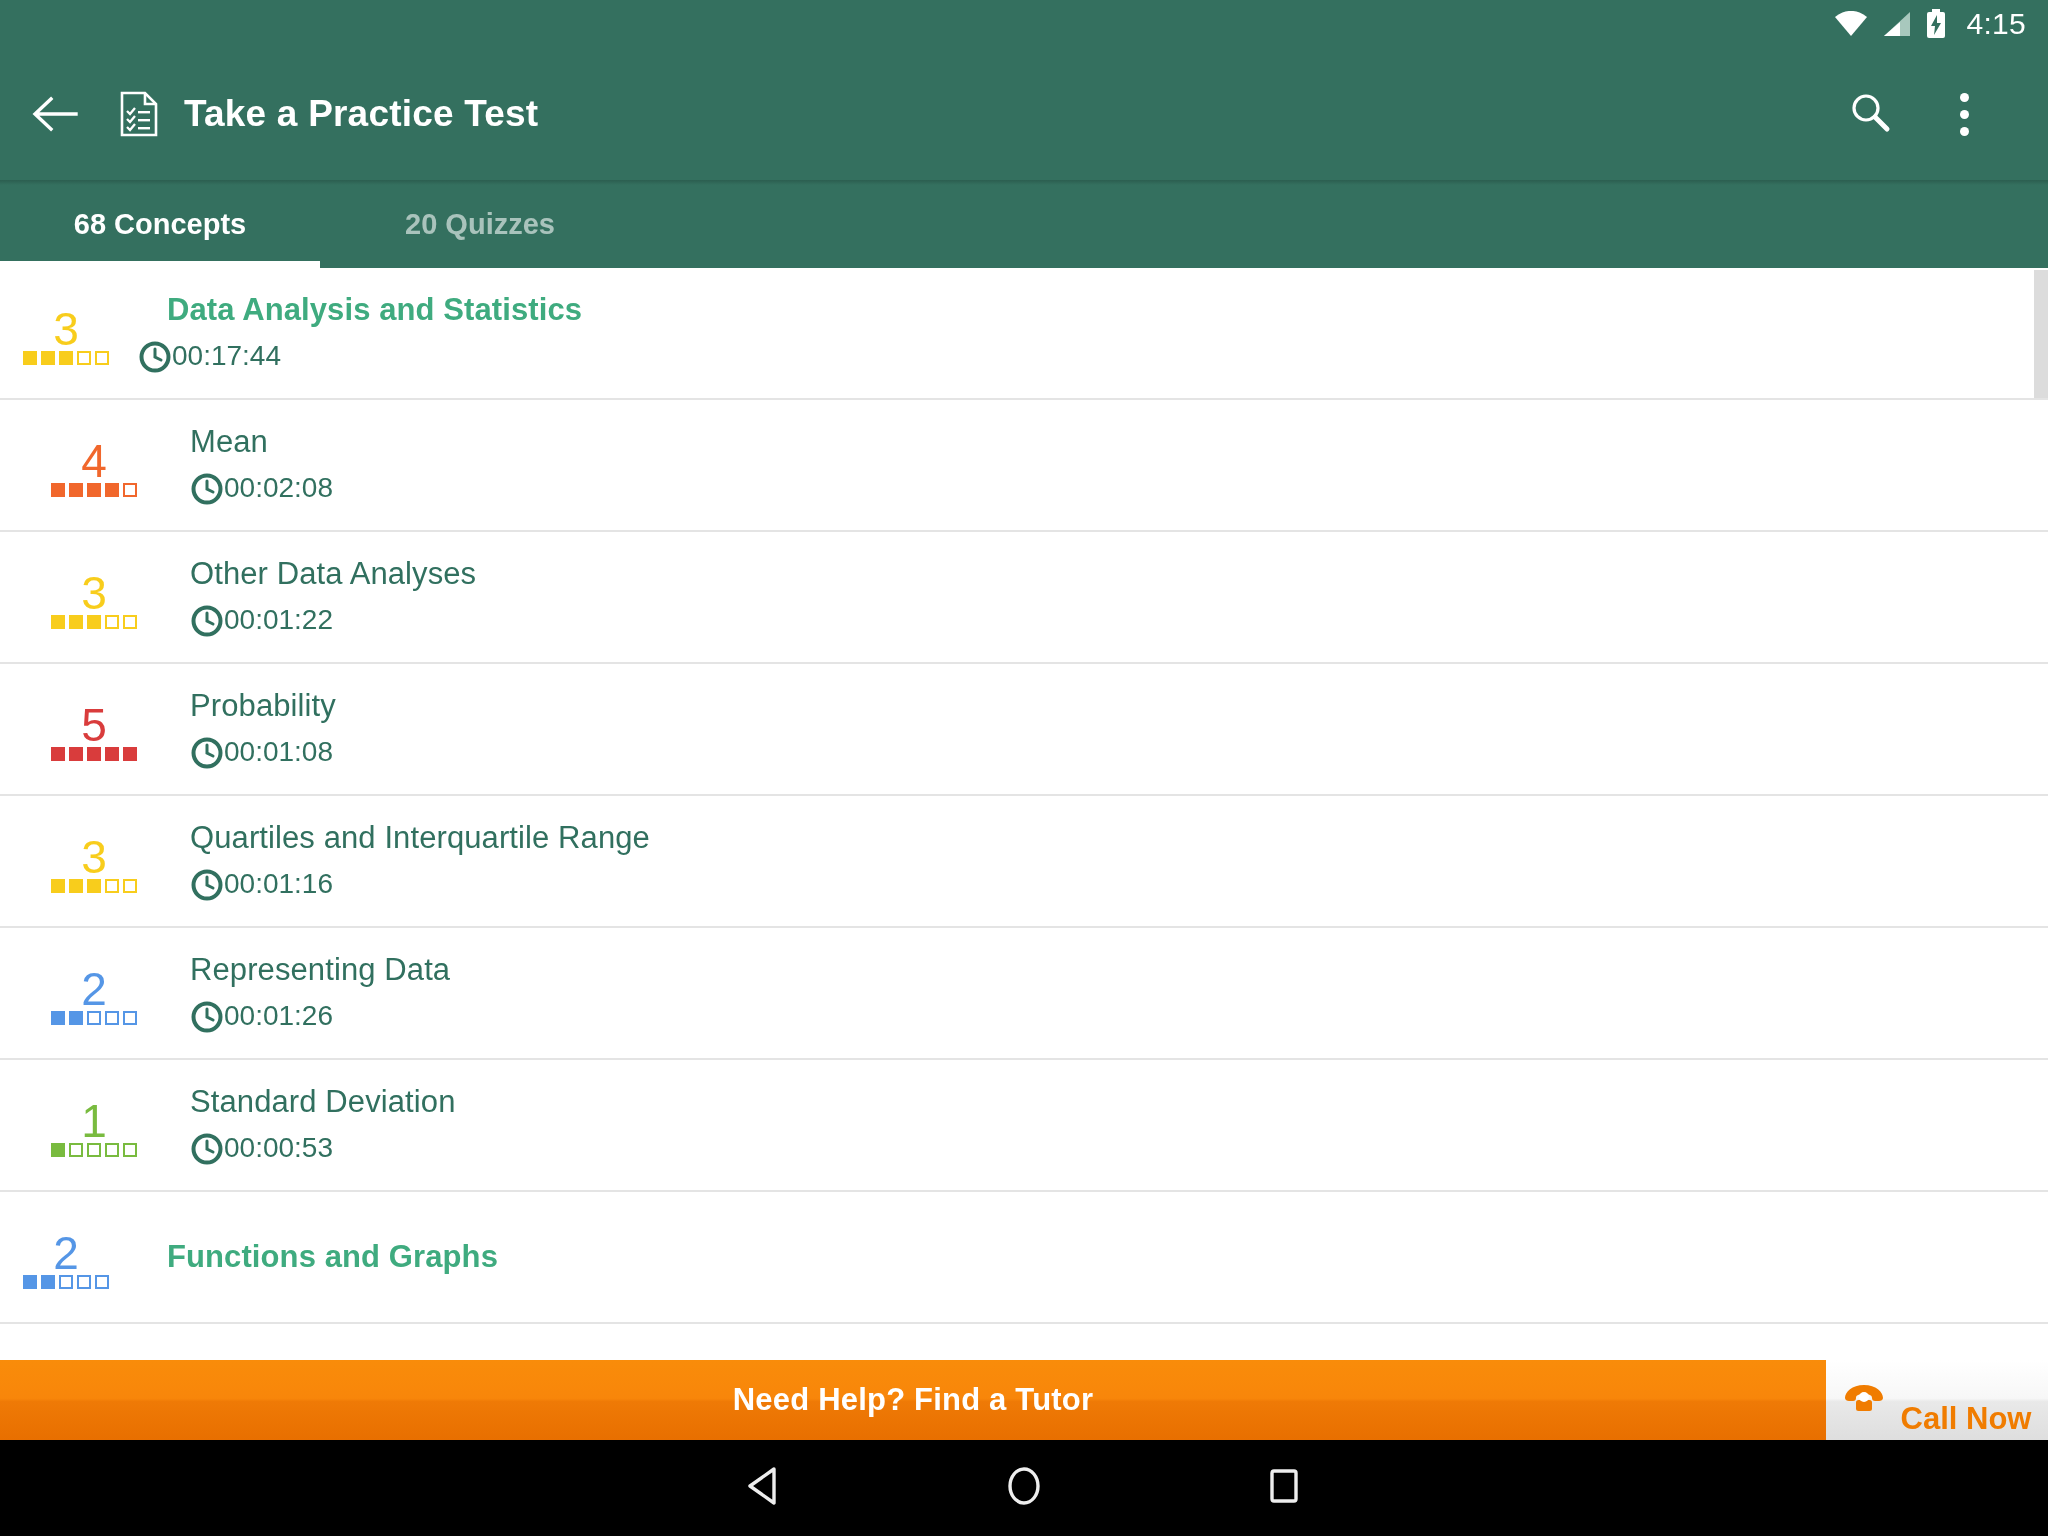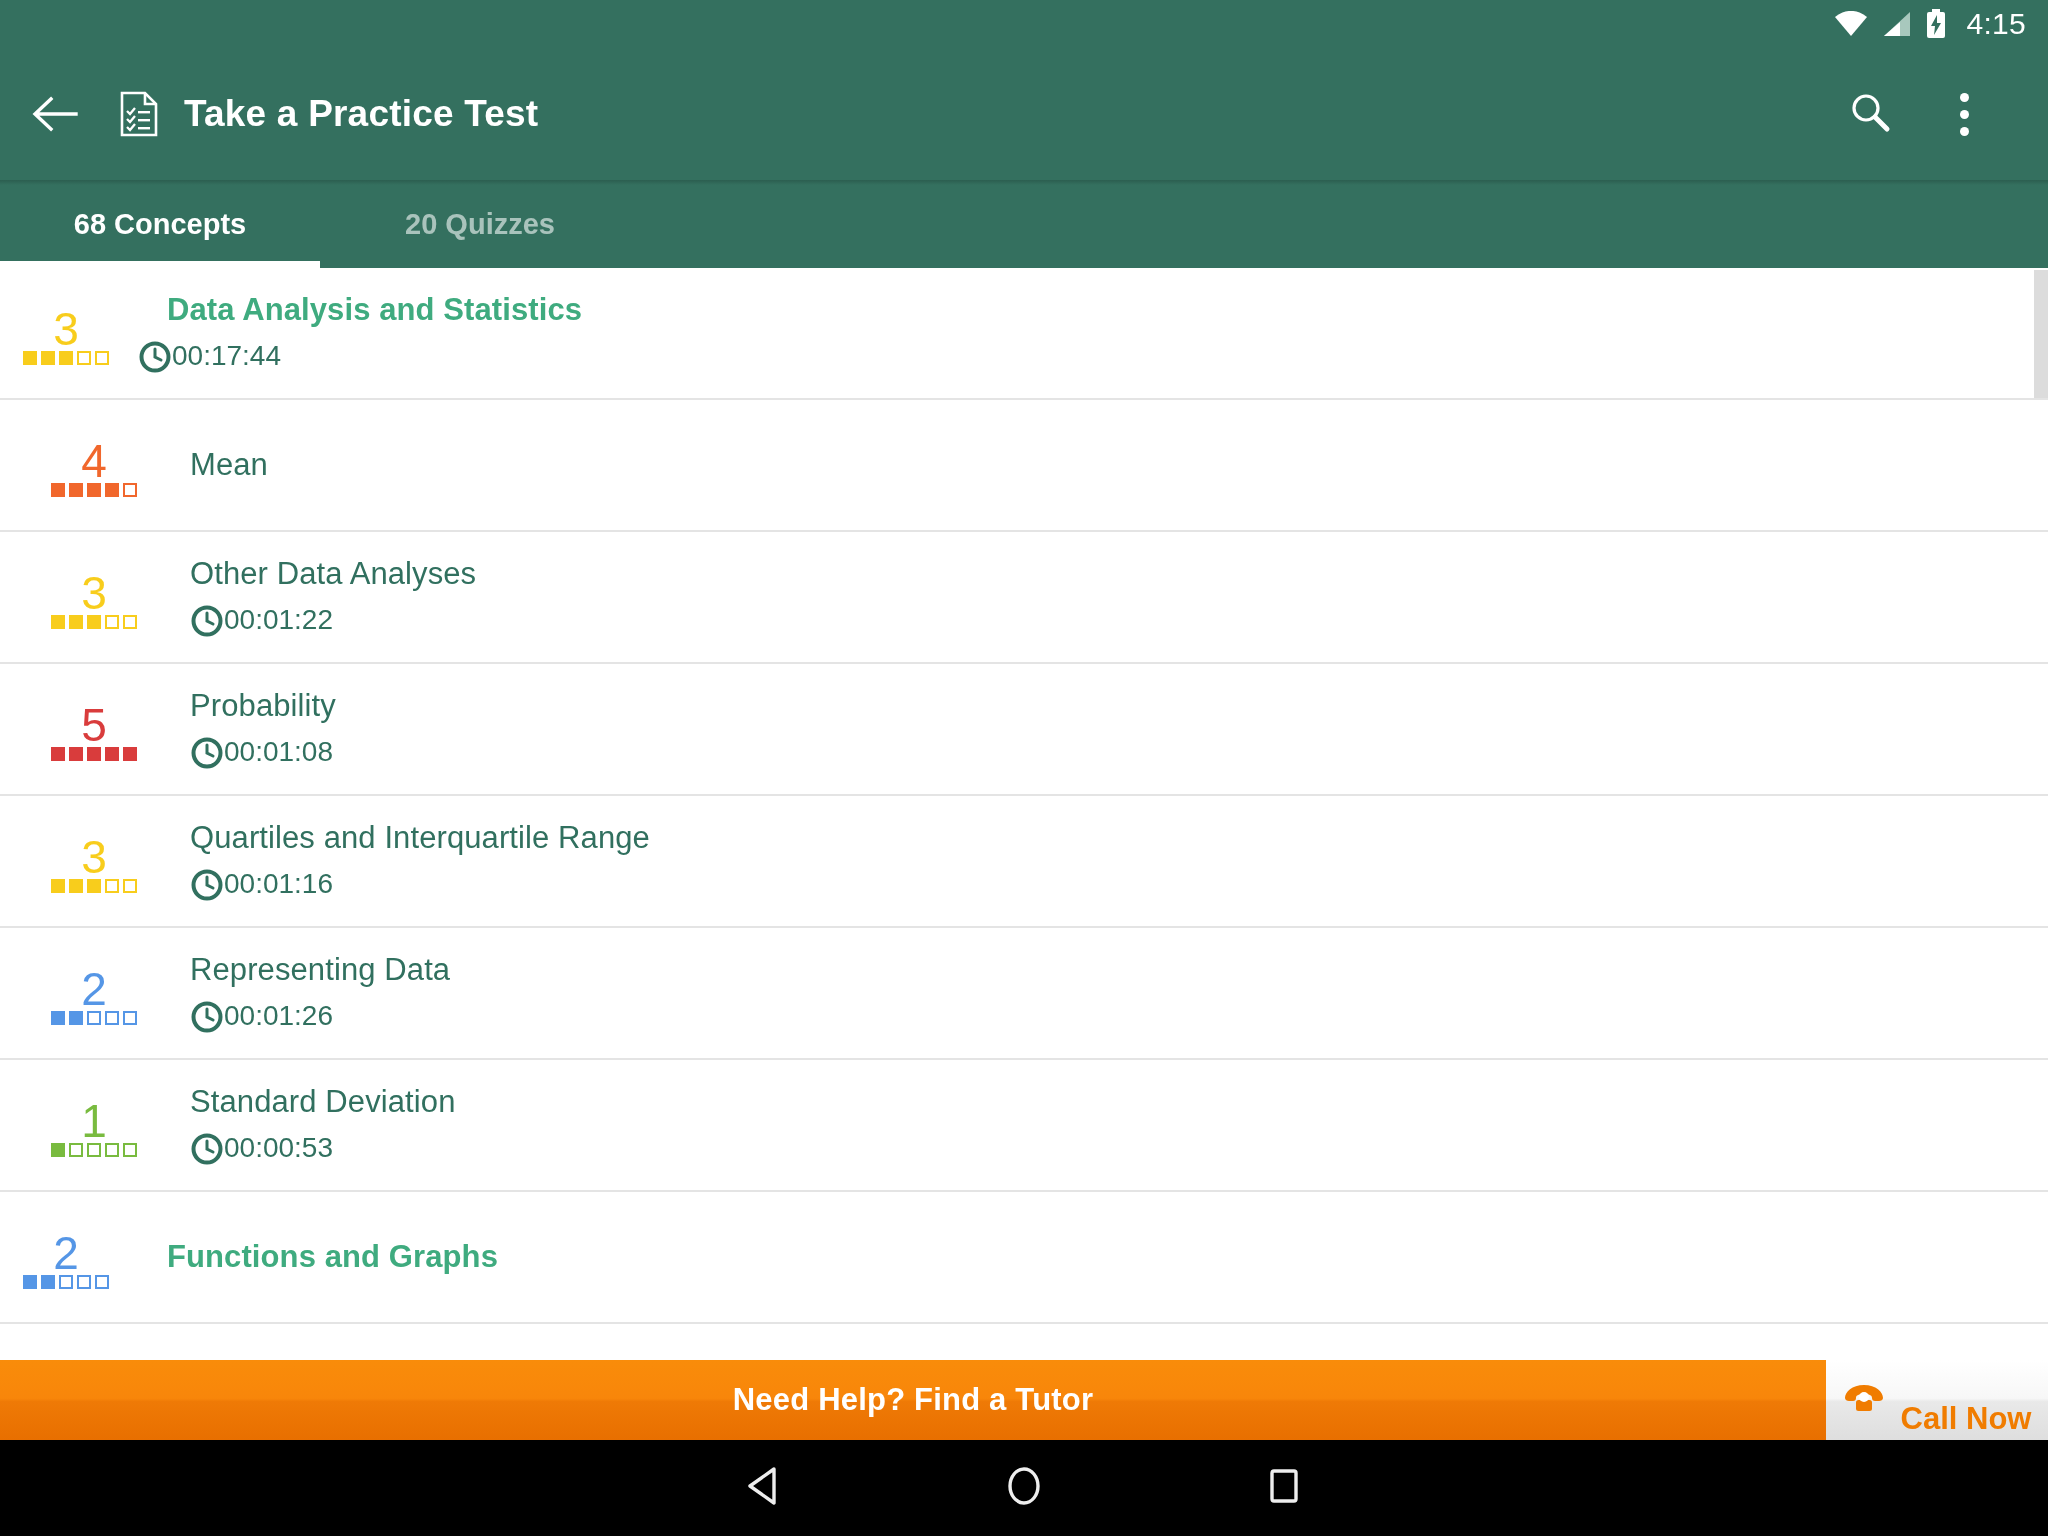--- a/index.html
+++ b/index.html
@@ -222,20 +222,29 @@
             <div class="pips">
               <span class="pip on"></span>
               <span class="pip on"></span>
               <span class="pip on"></span>
               <span class="pip on"></span>
               <span class="pip"></span>
             </div>
           </div>
           <div class="row-body indent">
             <div class="row-title">Mean</div>
+            <div class="row-meta">
+              <span class="clock-ico">
+                <svg width="34" height="34" viewBox="0 0 34 34">
+                  <circle cx="17" cy="17" r="13.5" fill="none" stroke="#31705f" stroke-width="4"></circle>
+                  <path d="M17 9 L17 17 L23 20" stroke="#31705f" stroke-width="3" fill="none" stroke-linecap="round"></path>
+                </svg>
+              </span>
+              <span class="row-time">00:02:08</span>
+            </div>
           </div>
         </div>
         <div class="row">
           <div class="rating indent" style="color: rgb(248, 205, 28);">
             <div class="rating-num">3</div>
             <div class="pips">
               <span class="pip on"></span>
               <span class="pip on"></span>
               <span class="pip on"></span>
               <span class="pip"></span>

